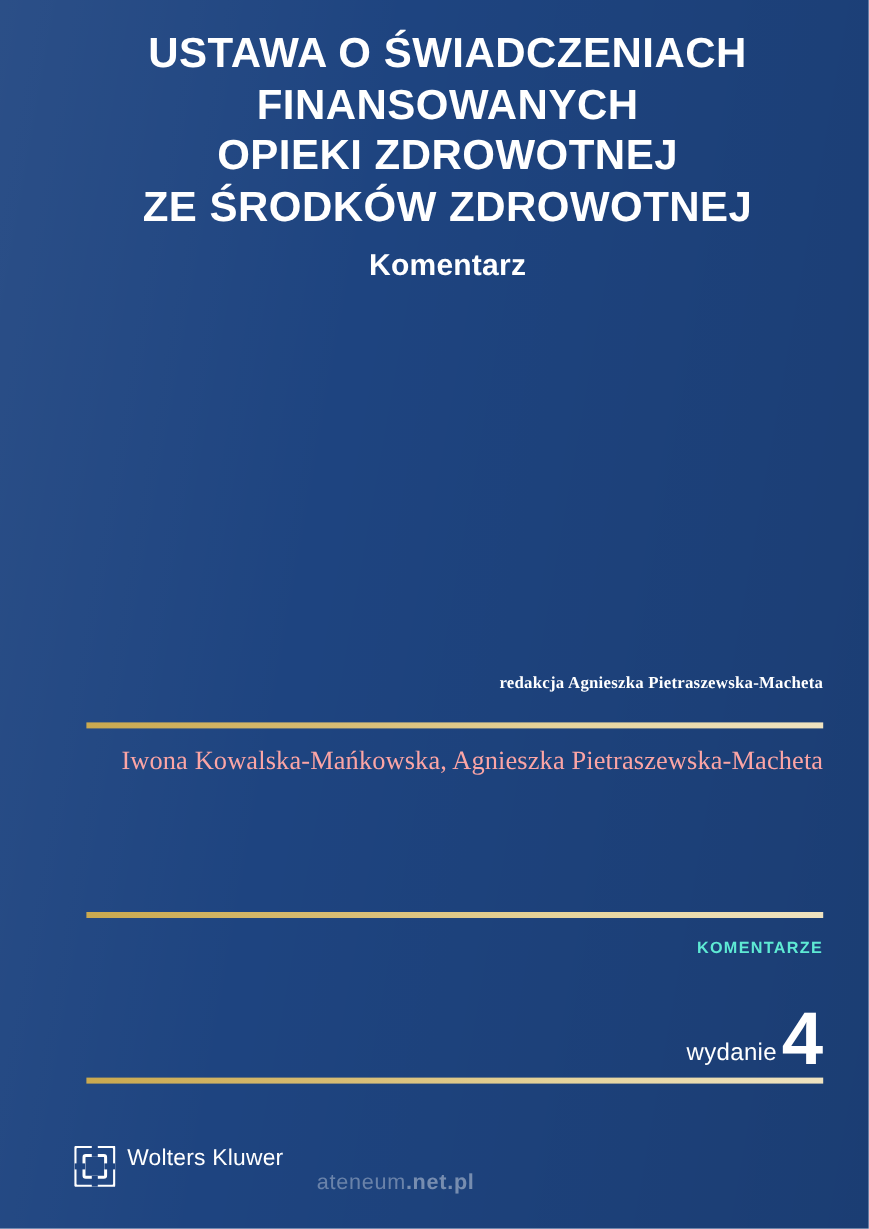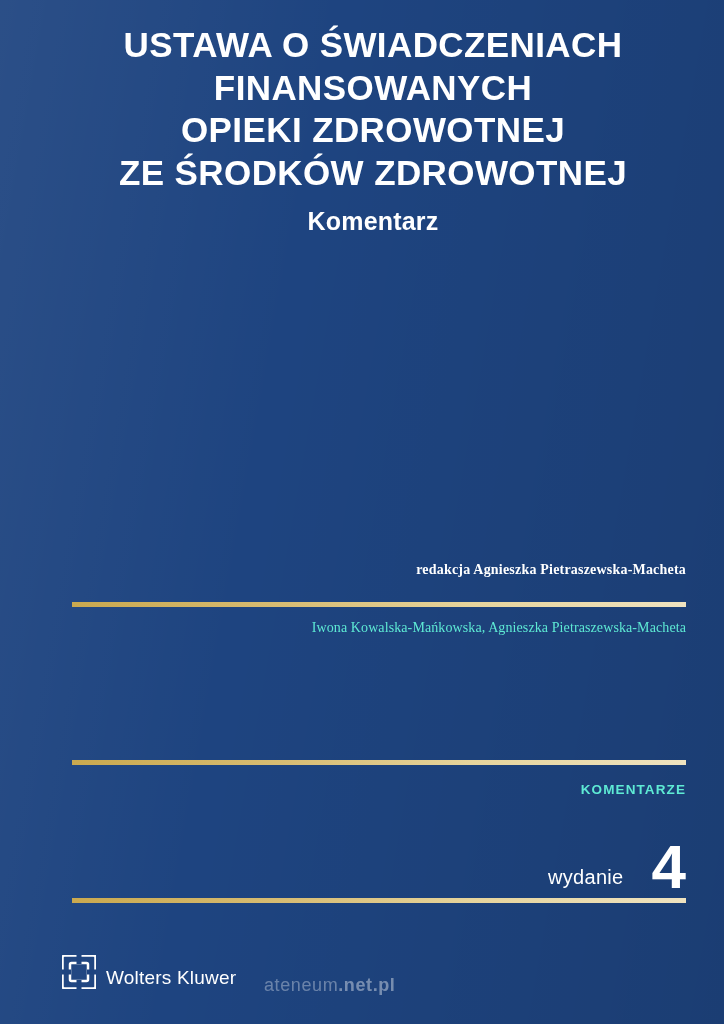--- a/index.html
+++ b/index.html
@@ -77,44 +77,44 @@
   .rule-2 { top: 760px; }
   .rule-3 { top: 898px; }
 
   .authors {
     position: absolute;
     top: 618px;
     right: 38px;
     left: 60px;
     text-align: right;
     font-family: "Liberation Serif", serif;
-    font-size: 14px;
+    font-size: 22px;
     line-height: 1.42;
-    color: #5eead4;
+    color: #fca5a5;
     letter-spacing: 0.1px;
   }
 
   .series-label {
     position: absolute;
     top: 782px;
     right: 38px;
     font-family: "Liberation Sans", sans-serif;
     font-weight: bold;
     font-size: 13.5px;
     letter-spacing: 1.1px;
     color: #5eead4;
   }
 
   .edition-block {
     position: absolute;
     right: 38px;
     top: 838px;
     display: flex;
     align-items: flex-end;
-    gap: 28px;
+    gap: 4px;
   }
   .edition-word {
     font-family: "Liberation Sans", sans-serif;
     font-size: 20px;
     color: #ffffff;
     padding-bottom: 6px;
     letter-spacing: 0.3px;
   }
   .edition-number {
     font-family: "Liberation Sans", sans-serif;
@@ -123,21 +123,21 @@
     line-height: 0.92;
     color: #ffffff;
   }
 
   
   .publisher {
     position: absolute;
     left: 62px;
     top: 955px;
     display: flex;
-    align-items: flex-end;
+    align-items: flex-start;
     gap: 10px;
   }
   .logo-mark {
     width: 34px;
     height: 34px;
     position: relative;
   }
   .publisher-name {
     font-family: "Liberation Sans", sans-serif;
     font-size: 19px;

